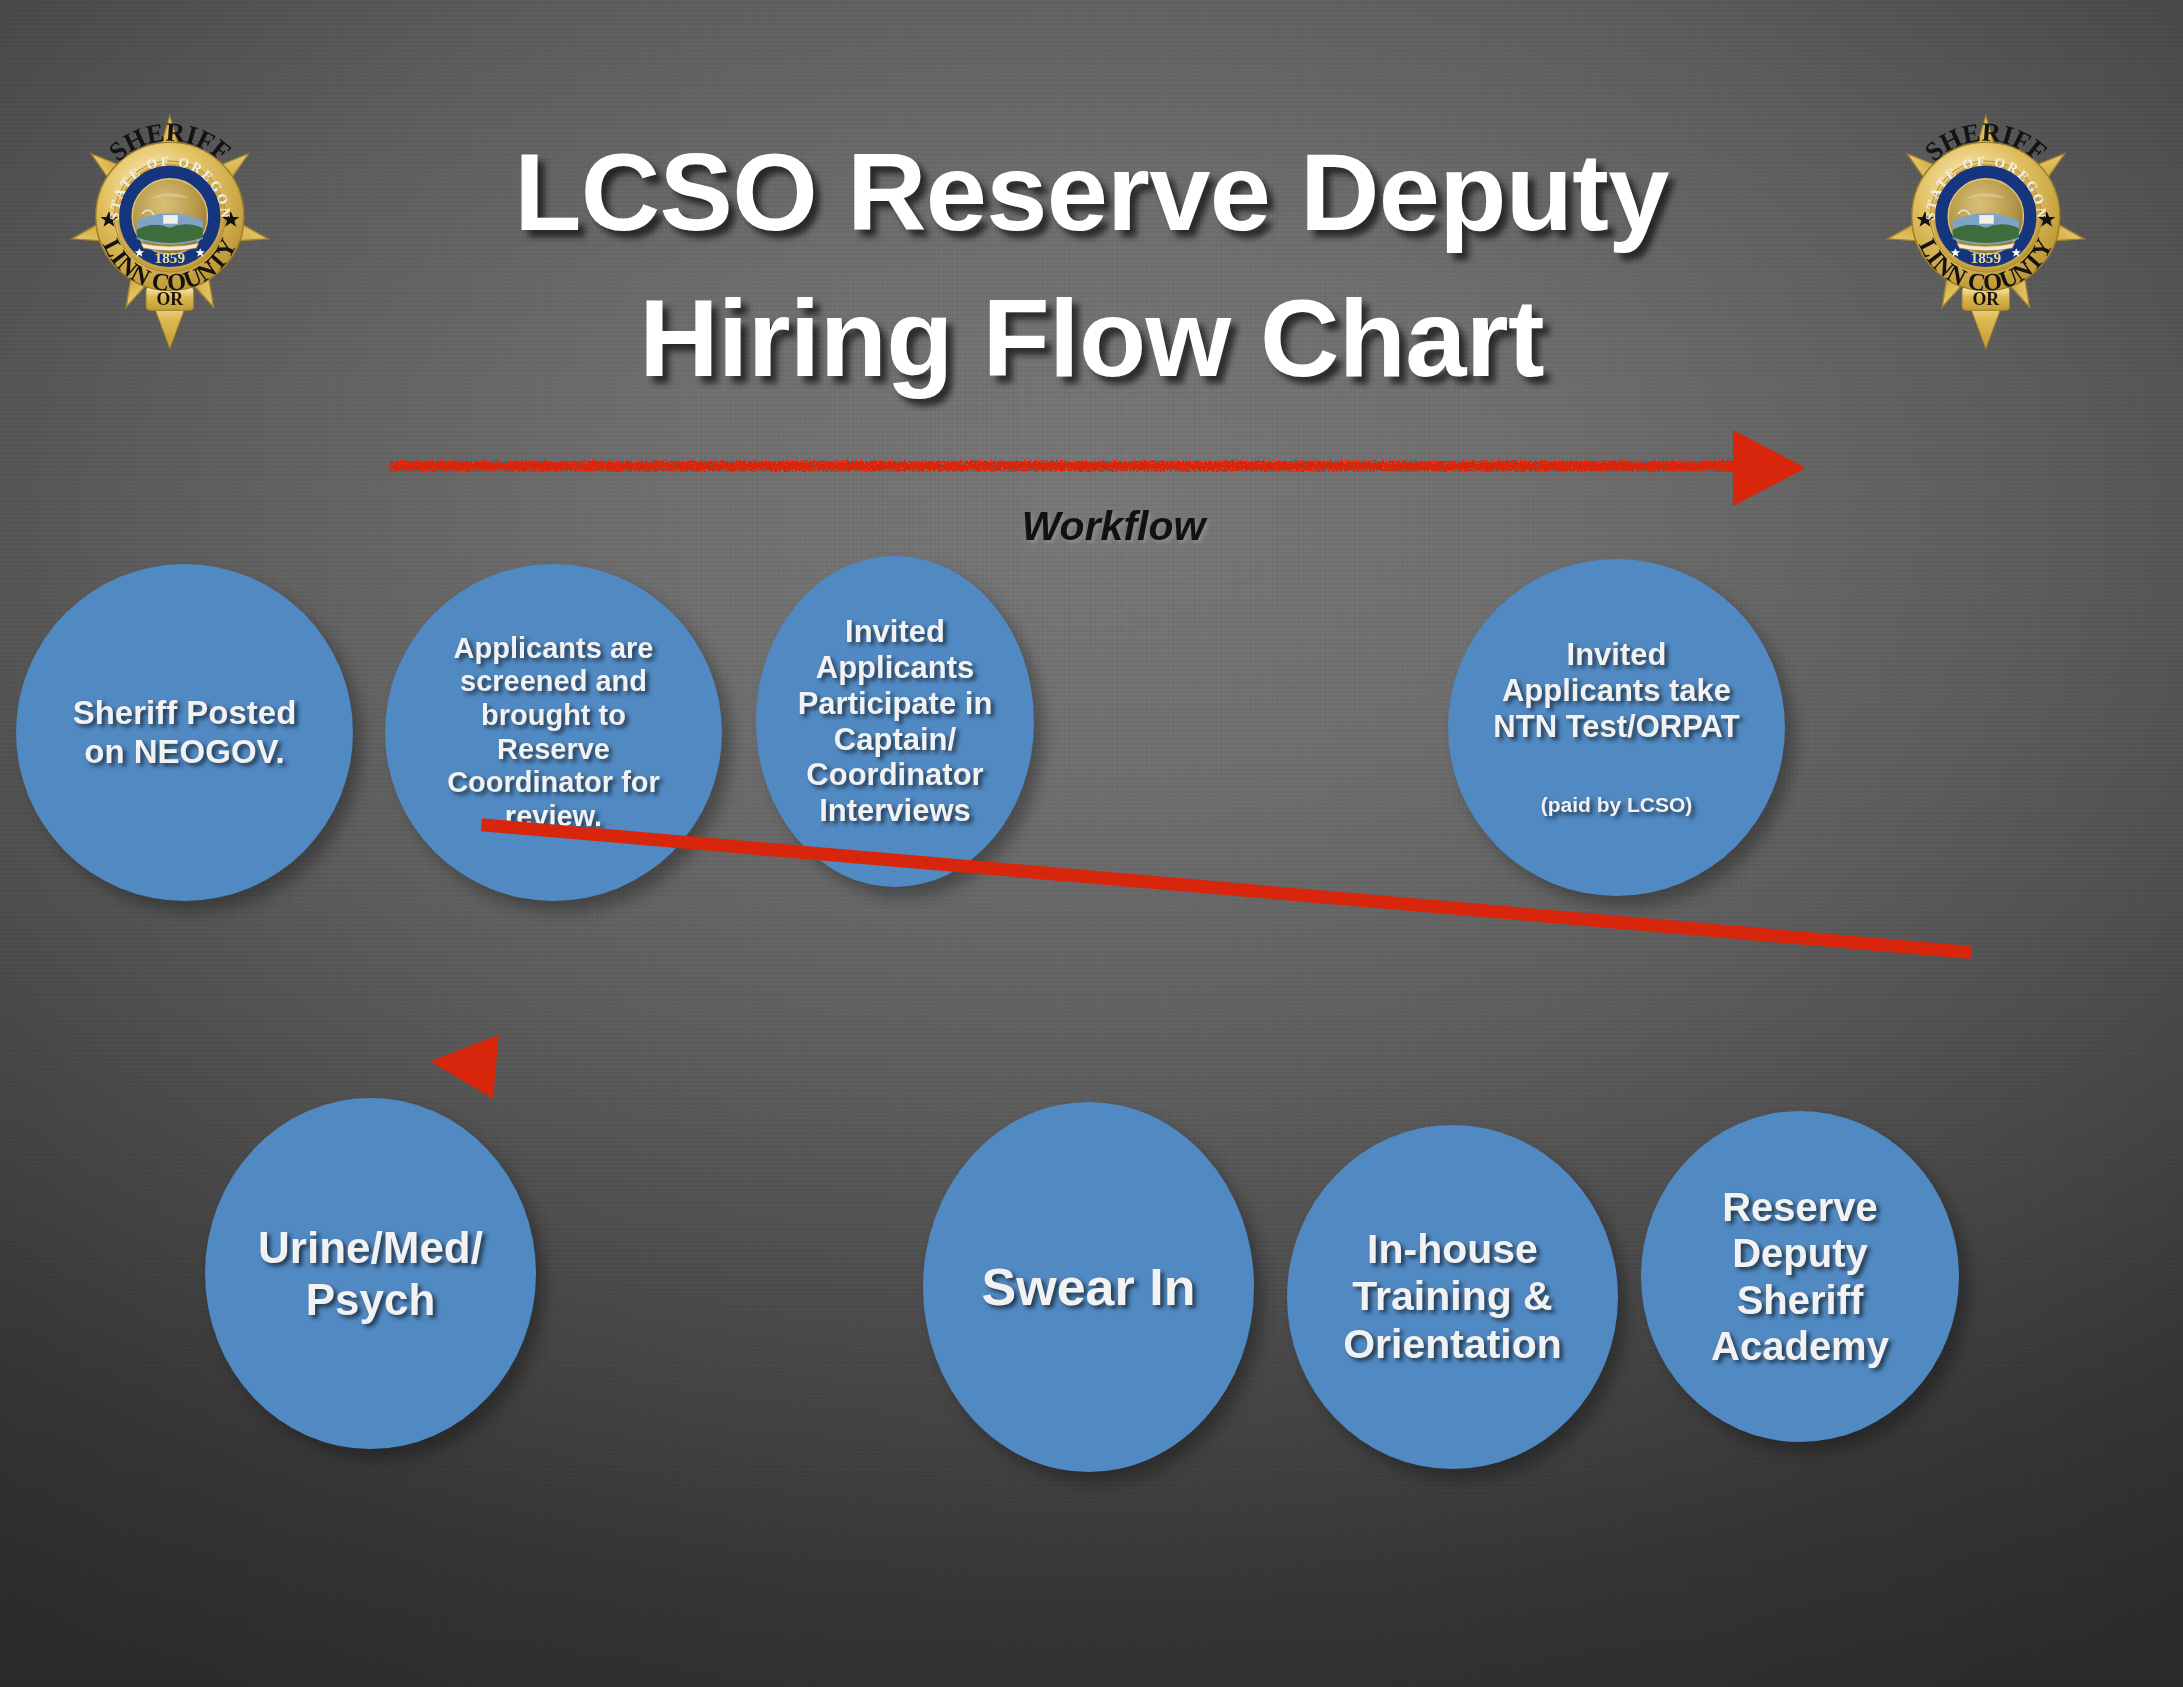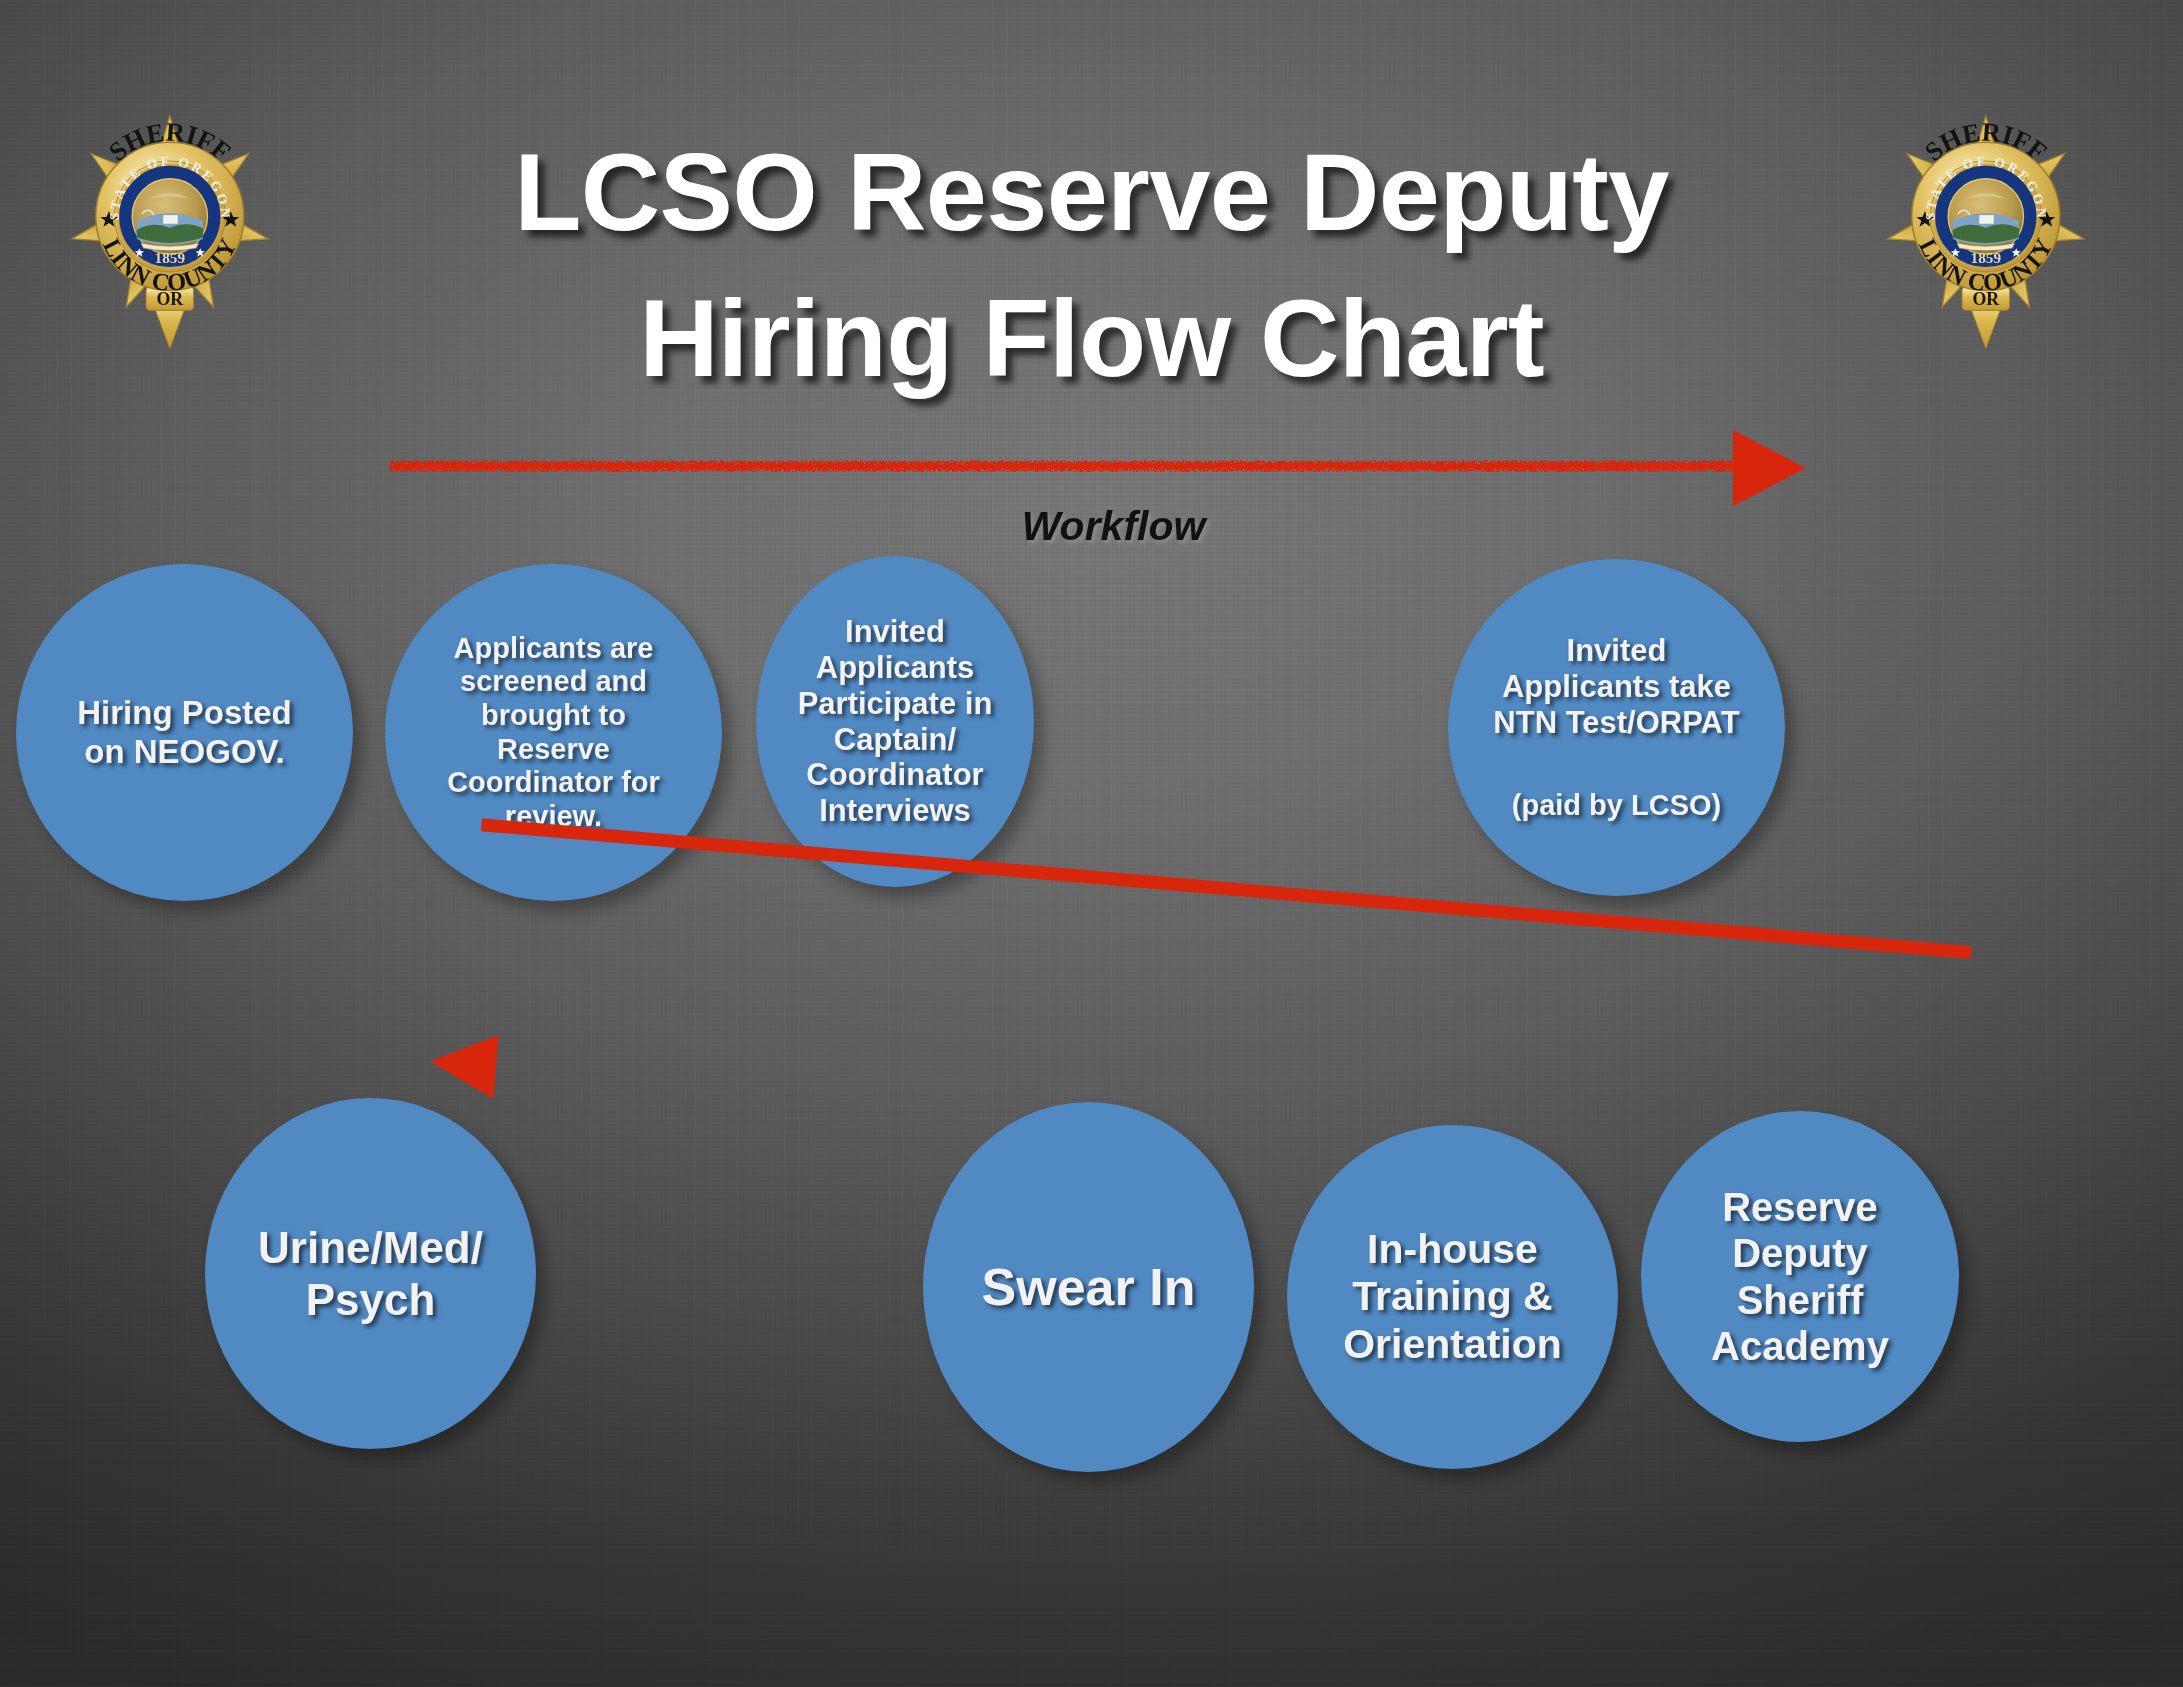--- a/index.html
+++ b/index.html
@@ -259,21 +259,21 @@
   <div class="title">LCSO Reserve Deputy
 Hiring Flow Chart</div>
 
   <div class="wf-arrow">
     <div class="shaft"></div>
   </div>
   <div class="wf-head"></div>
   <div class="wf-label">Workflow</div>
 
   <div class="circle" style="left:16px;top:564px;width:337px;height:337px;">
-    <div class="ctext" style="font-size:33px;width:284px;">Hiring Posted
+    <div class="ctext" style="font-size:33px;width:284px;">Sheriff Posted
 on NEOGOV.</div>
   </div>
 
   <div class="circle" style="left:385px;top:564px;width:337px;height:337px;">
     <div class="ctext" style="font-size:29px;width:284px;">Applicants are
 screened and
 brought to
 Reserve
 Coordinator for
 review.</div>
@@ -287,21 +287,21 @@
 Coordinator
 Interviews</div>
   </div>
 
 
   <div class="circle" style="left:1448px;top:559px;width:337px;height:337px;">
     <div class="ctext" style="font-size:31px;width:311px;">
       <span style="white-space:pre-line;">Invited
 Applicants take
 NTN Test/ORPAT</span>
-      <span class="sub" style="font-size:29px;margin-top:48px;">(paid by LCSO)</span>
+      <span class="sub" style="font-size:21px;margin-top:48px;">(paid by LCSO)</span>
     </div>
   </div>
 
 
   <div class="ret-arrow"></div>
   <div class="ret-head"></div>
 
   <div class="circle" style="left:205px;top:1098px;width:331px;height:351px;">
     <div class="ctext" style="font-size:44px;width:304px;">Urine/Med/
 Psych</div>

